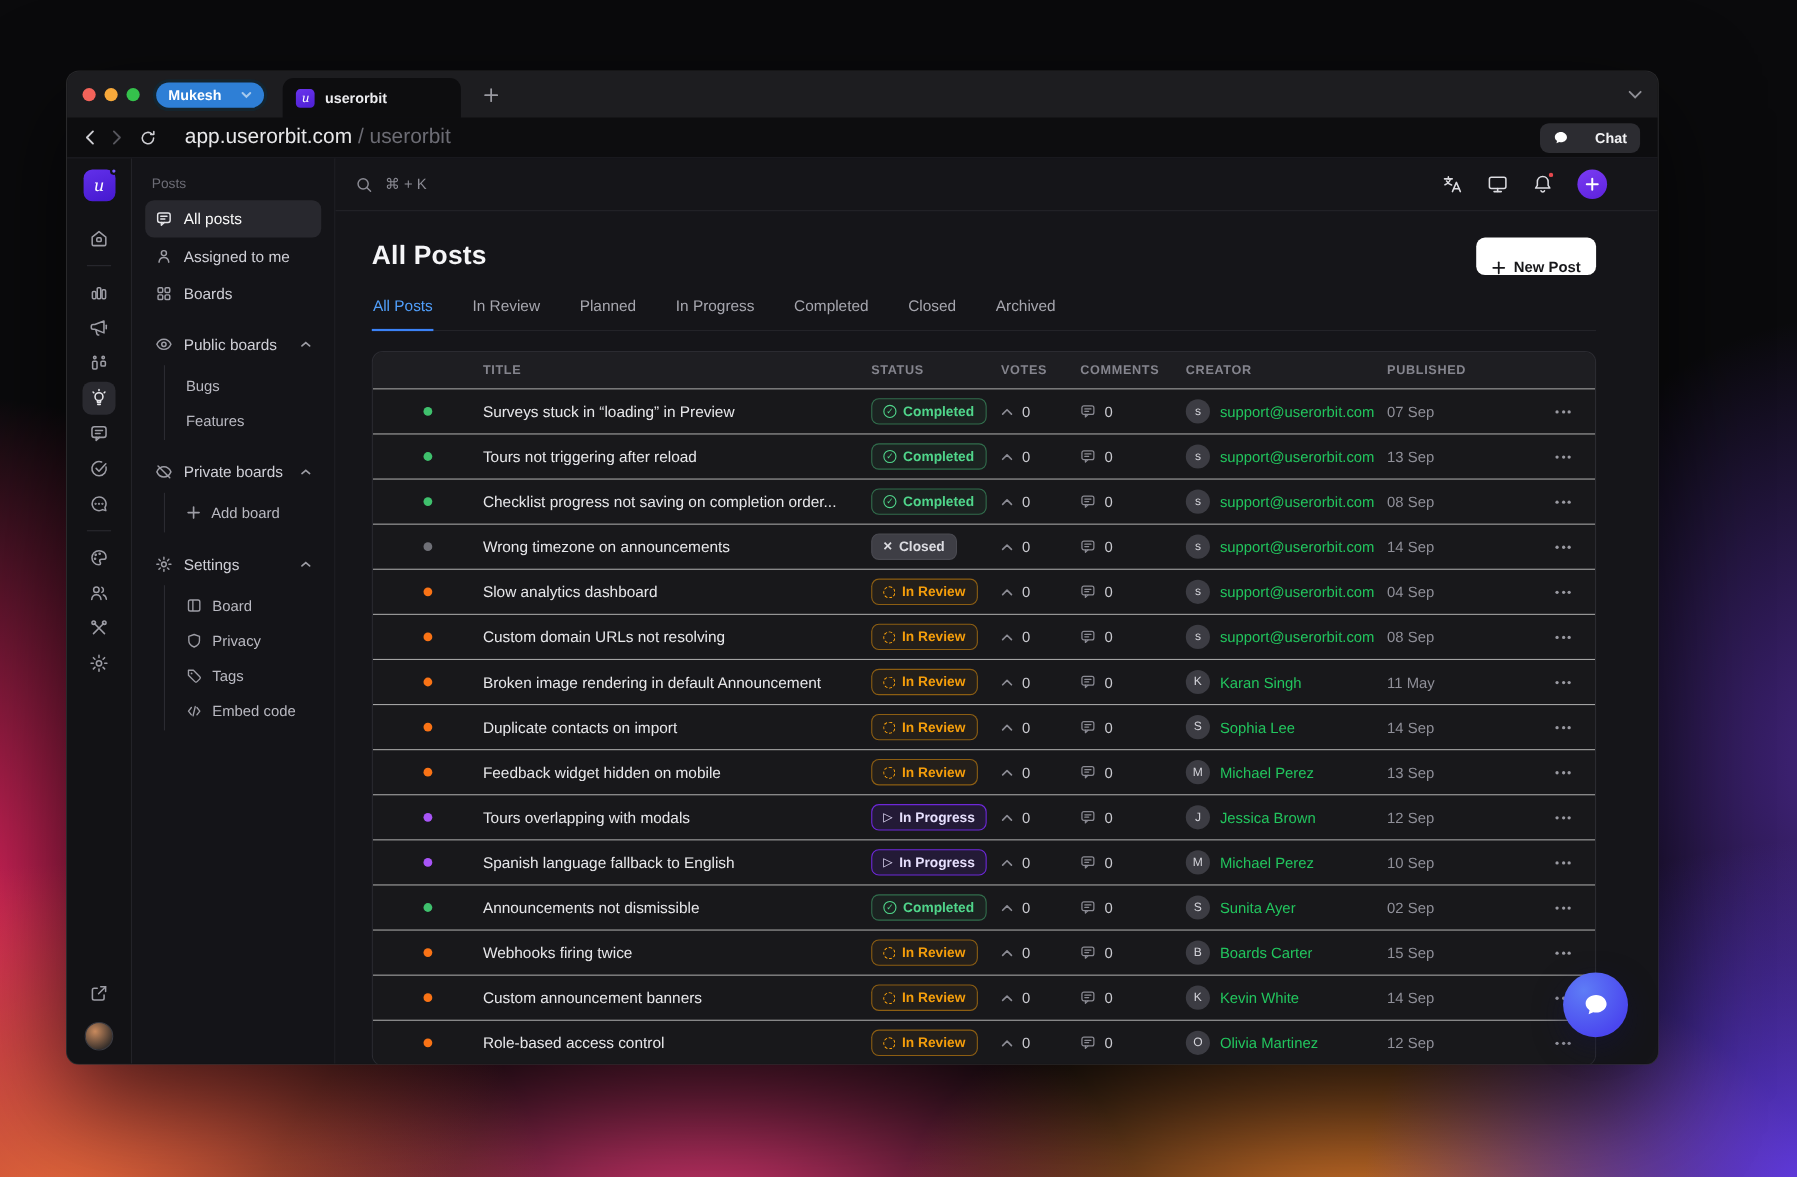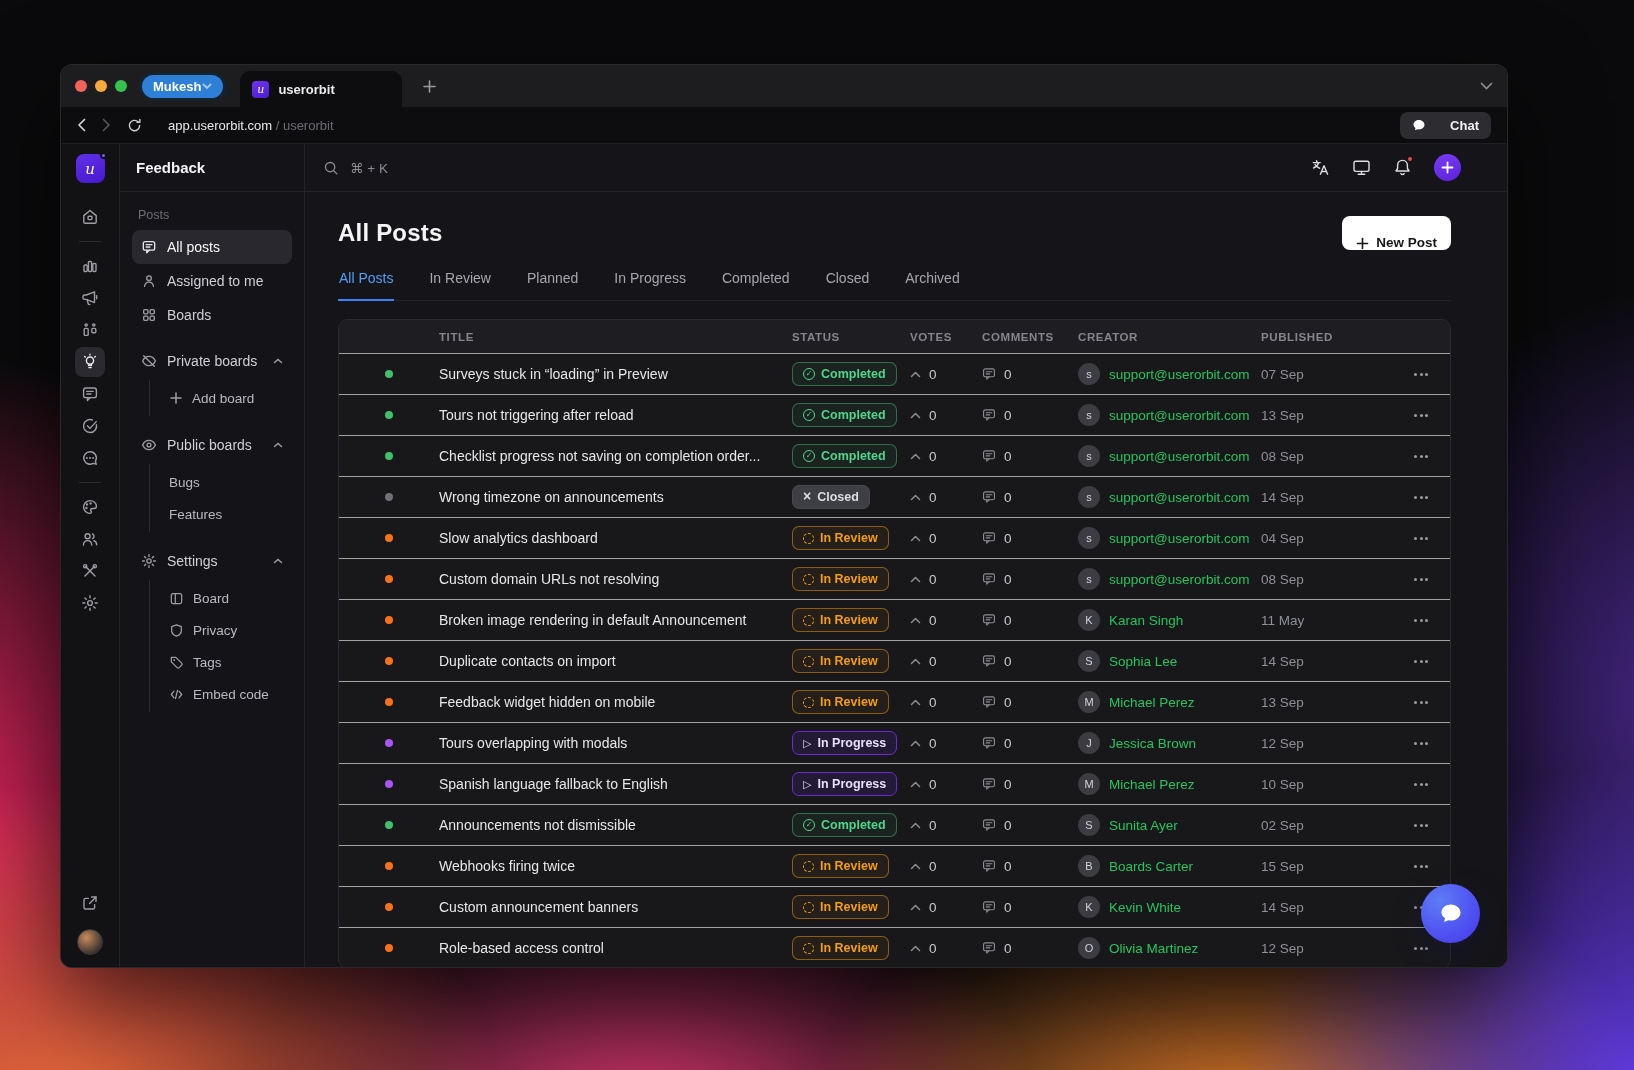--- a/index.html
+++ b/index.html
@@ -22,31 +22,31 @@
     border:1px solid rgba(255,255,255,.09);
     box-shadow:0 34px 90px rgba(0,0,0,.6);
     display:flex;flex-direction:column;
   }
   
   .tabstrip{height:42px;background:#1d1d20;display:flex;align-items:center;padding:0 14px;flex:none}
   .lights{display:flex;gap:8px;align-items:center}
   .light{width:12px;height:12px;border-radius:50%}
   .light.red{background:#f3635a}.light.yellow{background:#f7a93b}.light.green{background:#35c24c}
   .profile-wrap{margin-left:12px;background:#14242e;border-radius:15px;padding:3px;display:flex;align-items:center}
-  .profile-pill{background:#2e7fd6;border-radius:12px;height:23px;display:flex;align-items:center;gap:1px;padding:0 11px;color:#fff;font-size:13px;font-weight:700}
+  .profile-pill{background:#2e7fd6;border-radius:12px;height:23px;display:flex;align-items:center;gap:18px;padding:0 11px;color:#fff;font-size:13px;font-weight:700}
   .profile-pill svg{opacity:.85}
   .tab{margin-left:14px;align-self:flex-end;height:36px;width:162px;background:#0d0d0f;border-radius:10px 10px 0 0;display:flex;align-items:center;gap:9px;padding:0 12px}
   .favicon{width:17px;height:17px;border-radius:4px;background:linear-gradient(160deg,#6a34ee,#4d1fd2);display:flex;align-items:center;justify-content:center;color:#fff;font-size:11px;font-style:italic;font-family:"DejaVu Serif",serif}
   .tab-title{color:#ececef;font-size:13px;font-weight:600}
   .newtab{margin-left:20px;color:#9a9aa1}
   .strip-caret{margin-left:auto;color:#8e8e95}
   .urlbar{height:36px;background:#0d0d0f;display:flex;align-items:center;padding:0 16px;flex:none}
   .nav-ic{color:#cfcfd4;margin-right:16px}
   .nav-ic.dim{color:#55555c}
-  .url{font-size:13px;margin-left:10px}
+  .url{font-size:19px;margin-left:10px}
   .url .host{color:#e8e8ea}
   .url .path{color:#6c6c74}
   .chat-btn{margin-left:auto;background:#2c2c31;border-radius:8px;height:27px;display:flex;align-items:center;gap:24px;padding:0 12px;color:#f2f2f4;font-size:13px;font-weight:600}
   
   .app{flex:1;display:flex;min-height:0;border-top:1px solid #1f1f23;background:#121215}
   .rail{width:58px;flex:none;display:flex;flex-direction:column;align-items:center;padding:10px 0 12px}
   .logo{width:29px;height:29px;border-radius:8px;background:linear-gradient(160deg,#6230ea,#4518cf);display:flex;align-items:center;justify-content:center;color:#fff;font-size:15px;font-style:italic;font-family:"DejaVu Serif",serif;position:relative;margin-bottom:18px}
   .logo .pip{position:absolute;top:-2px;right:-2px;width:7px;height:7px;border-radius:50%;background:#7c5cff;border:2px solid #121215}
   .rail-btn{width:30px;height:30px;border-radius:8px;display:flex;align-items:center;justify-content:center;color:#9d9da5;margin:1px 0}
   .rail-btn.active{background:#2a2a30;color:#e8e8ec}
@@ -282,21 +282,20 @@
         <svg width="18" height="18" viewBox="0 0 18 18" fill="none" stroke="currentColor" stroke-width="1.4" stroke-linecap="round" stroke-linejoin="round">
             <path d="M7.4 4.4H4.6A1.6 1.6 0 0 0 3 6v7.4A1.6 1.6 0 0 0 4.6 15H12a1.6 1.6 0 0 0 1.6-1.6v-2.8"></path>
             <polyline points="10.6,3 15,3 15,7.4"></polyline>
             <line x1="15" y1="3" x2="8.6" y2="9.4"></line>
           </svg>
       </span>
       <span class="rail-avatar"></span>
     </div>
 
     <div class="side">
-      <div class="side-head">Feedback</div>
       <div class="side-nav">
         <div class="sec-label">Posts</div>
 
         <div class="s-item active">
           <svg width="16" height="16" viewBox="0 0 18 18" fill="none" stroke="currentColor" stroke-width="1.5" stroke-linecap="round" stroke-linejoin="round">
               <rect x="2.6" y="3" width="12.8" height="9.6" rx="2.2"></rect>
               <path d="M6.4 12.6v2.9l3-2.9"></path>
               <path d="M5.8 6.4h6.4M5.8 9h4.2"></path>
             </svg>
           <span>All posts</span>
@@ -311,20 +310,43 @@
         </div>
 
         <div class="s-item">
           <svg width="16" height="16" viewBox="0 0 18 18" fill="none" stroke="currentColor" stroke-width="1.5" stroke-linejoin="round">
               <rect x="3" y="3" width="4.8" height="4.8" rx="1.2"></rect>
               <rect x="10.2" y="3" width="4.8" height="4.8" rx="1.2"></rect>
               <rect x="3" y="10.2" width="4.8" height="4.8" rx="1.2"></rect>
               <rect x="10.2" y="10.2" width="4.8" height="4.8" rx="1.2"></rect>
             </svg>
           <span>Boards</span>
+        </div>
+
+        <div class="s-group">
+          <div class="s-item">
+            <svg width="16" height="16" viewBox="0 0 18 18" fill="none" stroke="currentColor" stroke-width="1.5" stroke-linecap="round" stroke-linejoin="round">
+                <path d="M1.8 9C3.3 5.7 6 3.8 9 3.8S14.7 5.7 16.2 9C14.7 12.3 12 14.2 9 14.2S3.3 12.3 1.8 9z"></path>
+                <circle cx="9" cy="9" r="2.2"></circle>
+              </svg>
+            <span>Public boards</span>
+            <span class="caret">
+              <svg width="10" height="6" viewBox="0 0 10 6" fill="none" stroke="currentColor" stroke-width="1.5" stroke-linecap="round">
+                  <polyline points="1.5,4.5 5,1.5 8.5,4.5"></polyline>
+                </svg>
+            </span>
+          </div>
+          <div class="s-children">
+            <div class="s-child">
+                <span>Bugs</span>
+              </div>
+            <div class="s-child">
+                <span>Features</span>
+              </div>
+          </div>
         </div>
 
         <div class="s-group">
           <div class="s-item">
             <svg width="16" height="16" viewBox="0 0 18 18" fill="none" stroke="currentColor" stroke-width="1.5" stroke-linecap="round" stroke-linejoin="round">
                 <path d="M1.8 9C3.3 5.7 6 3.8 9 3.8S14.7 5.7 16.2 9C14.7 12.3 12 14.2 9 14.2S3.3 12.3 1.8 9z"></path>
                 <line x1="3" y1="3" x2="15" y2="15"></line>
               </svg>
             <span>Private boards</span>
             <span class="caret">
@@ -334,43 +356,20 @@
             </span>
           </div>
           <div class="s-children">
             <div class="s-child">
               <svg width="14" height="14" viewBox="0 0 14 14" stroke="currentColor" stroke-width="1.5" stroke-linecap="round">
                   <line x1="7" y1="2" x2="7" y2="12"></line>
                   <line x1="2" y1="7" x2="12" y2="7"></line>
                 </svg>
               <span>Add board</span>
             </div>
-          </div>
-        </div>
-
-        <div class="s-group">
-          <div class="s-item">
-            <svg width="16" height="16" viewBox="0 0 18 18" fill="none" stroke="currentColor" stroke-width="1.5" stroke-linecap="round" stroke-linejoin="round">
-                <path d="M1.8 9C3.3 5.7 6 3.8 9 3.8S14.7 5.7 16.2 9C14.7 12.3 12 14.2 9 14.2S3.3 12.3 1.8 9z"></path>
-                <circle cx="9" cy="9" r="2.2"></circle>
-              </svg>
-            <span>Public boards</span>
-            <span class="caret">
-              <svg width="10" height="6" viewBox="0 0 10 6" fill="none" stroke="currentColor" stroke-width="1.5" stroke-linecap="round">
-                  <polyline points="1.5,4.5 5,1.5 8.5,4.5"></polyline>
-                </svg>
-            </span>
-          </div>
-          <div class="s-children">
-            <div class="s-child">
-                <span>Bugs</span>
-              </div>
-            <div class="s-child">
-                <span>Features</span>
-              </div>
           </div>
         </div>
 
         <div class="s-group">
           <div class="s-item">
             <svg width="16" height="16" viewBox="0 0 18 18" fill="none" stroke="currentColor" stroke-width="1.5" stroke-linecap="round">
                 <circle cx="9" cy="9" r="2.4"></circle>
                 <path d="M9 1.8v2M9 14.2v2M1.8 9h2M14.2 9h2M3.9 3.9l1.4 1.4M12.7 12.7l1.4 1.4M14.1 3.9l-1.4 1.4M5.3 12.7l-1.4 1.4"></path>
               </svg>
             <span>Settings</span>

